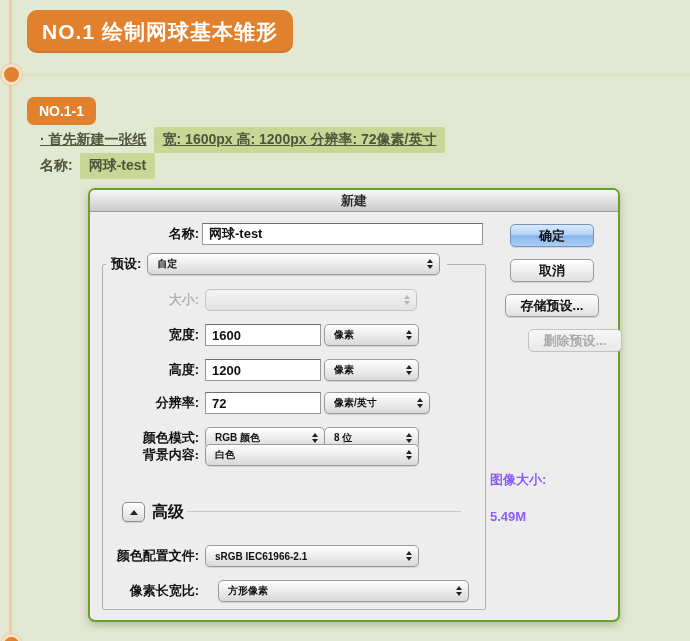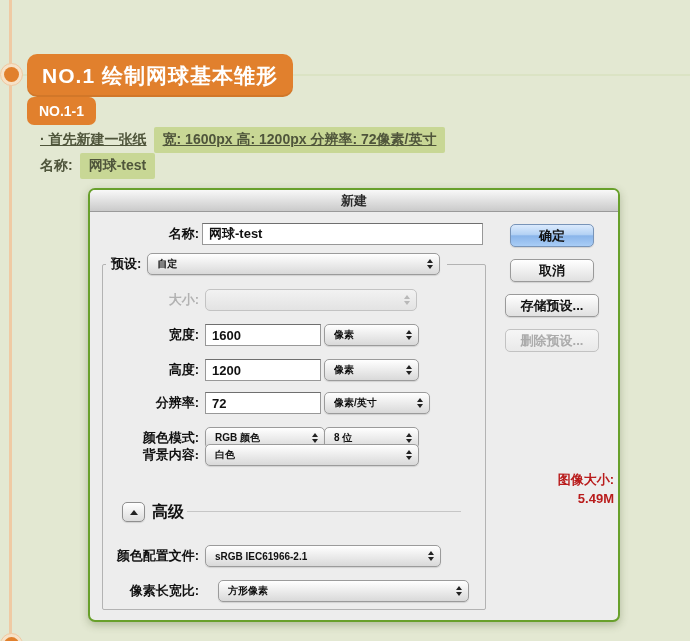--- a/index.html
+++ b/index.html
@@ -14,21 +14,21 @@
   .node-inner { position:absolute; border-radius:50%; background:#e1802d; width:15px; height:15px; }
   .node-outer.top { left:0; top:63px; }
   .node-inner.top { left:4px; top:67px; }
   .node-outer.bottom { left:0; top:633px; }
   .node-inner.bottom { left:4px; top:637px; }
 
   
   .title-badge { position:absolute; left:27px; top:10px; width:266px; height:43px;
     background:#e1802d; border-radius:10px; color:#fff; font-size:21px; font-weight:bold;
     display:flex; align-items:center; justify-content:center; letter-spacing:1px;
-    box-shadow:inset 0 -2px 0 rgba(0,0,0,.07);margin-top:44px; }
+    box-shadow:inset 0 -2px 0 rgba(0,0,0,.07); }
   .step-badge { position:absolute; left:27px; top:97px; width:69px; height:28px;
     background:#e1802d; border-radius:7px; color:#fff; font-size:14px; font-weight:bold;
     display:flex; align-items:center; justify-content:center; }
 
   
   .note { position:absolute; left:40px; display:flex; align-items:center; gap:7px;
     font-size:14px; font-weight:bold; color:#4f553b; }
   .note.n1 { top:127px;text-decoration:underline; }
   .note.n2 { top:153px; }
   .hl { background:#c8d795; padding:4px 9px; border-radius:2px; white-space:nowrap; }
@@ -61,38 +61,38 @@
   .arrows .t-dn { width:0; height:0; border-left:3px solid transparent; border-right:3px solid transparent; border-top:4px solid #222; }
   .dd.dis { background:linear-gradient(#f2f2f2,#e3e3e3); border-color:#c3c3c3; color:#b5b5b5; box-shadow:none; }
   .dd.dis .t-up { border-bottom-color:#b8b8b8; }
   .dd.dis .t-dn { border-top-color:#b8b8b8; }
 
   .btn { position:absolute; height:23px; border:1px solid #9a9a9a; border-radius:5px;
     background:linear-gradient(#ffffff,#e0e0e0); font-size:13px; font-weight:bold; color:#111;
     display:flex; align-items:center; justify-content:center; box-shadow:0 1px 1px rgba(0,0,0,.12); }
   .btn.primary { background:linear-gradient(#dbeafd 0%, #b4d2f4 45%, #8ab5ea 52%, #a9cdf6 100%);
     border-color:#7894b8; }
-  .btn.dis { color:#ababab; background:linear-gradient(#f6f6f6,#e9e9e9); border-color:#c2c2c2; box-shadow:none; }
+  .btn.dis { color:#ababab; background:linear-gradient(#f6f6f6,#e9e9e9); border-color:#c2c2c2; box-shadow:none;margin-left:23px; }
 
   .group { position:absolute; left:12px; top:74px; width:384px; height:346px;
     border:1px solid #b3b3b3; border-radius:2px; }
   .legend { position:absolute; left:16px; top:63px; height:22px; display:flex; align-items:center;
     background:#ededed; padding:0 7px 0 5px; gap:6px; z-index:2; }
   .legend .llabel { font-size:13px; font-weight:bold; color:#111; white-space:nowrap; }
 
   .disclosure { position:absolute; left:32px; top:312px; width:23px; height:20px;
     border:1px solid #8f8f8f; border-radius:5px; background:linear-gradient(#fff,#dcdcdc);
     display:flex; align-items:center; justify-content:center; box-shadow:0 1px 1px rgba(0,0,0,.12); }
   .disclosure .t-up2 { width:0; height:0; border-left:4px solid transparent; border-right:4px solid transparent; border-bottom:5px solid #222; }
   .adv-label { position:absolute; left:62px; top:312px; height:20px; line-height:20px;
     font-size:16px; font-weight:bold; color:#111; }
   .adv-line { position:absolute; left:97px; top:321px; width:274px; height:1px; background:#c6c6c6; }
 
-  .imgsize { position:absolute; left:400px; width:124px; text-align:right;
-    font-size:13px; font-weight:bold; color:#b91c1c; }
+  .imgsize { position:absolute; left:400px; width:124px; text-align:left;
+    font-size:13px; font-weight:bold; color:#8b5cf6; }
 
   
   .r-name  { top:33px; }  .r-size { top:99px; }  .r-width { top:134px; }
   .r-height{ top:169px; } .r-res  { top:202px; } .r-mode  { top:237px; }
   .r-bg    { top:254px;font-family:Liberation Serif, serif; } .r-prof { top:355px; } .r-aspect{ top:390px; }
 </style>
 </head>
 <body>
 
 <div class="page">
@@ -205,34 +205,34 @@
         </span>
     </div>
 
     <div class="disclosure">
       <i class="t-up2"></i>
     </div>
     <div class="adv-label">高级</div>
     <div class="adv-line"></div>
 
     <div class="flabel r-prof">颜色配置文件:</div>
-    <div class="dd r-prof" style="left:115px; width:236px;">
+    <div class="dd r-prof" style="left:115px; width:214px;">
       <span class="txt">sRGB IEC61966-2.1</span>
       <span class="arrows">
           <i class="t-up"></i>
           <i class="t-dn"></i>
         </span>
     </div>
 
     <div class="flabel r-aspect">像素长宽比:</div>
     <div class="dd r-aspect" style="left:128px; width:251px;">
       <span class="txt">方形像素</span>
       <span class="arrows">
           <i class="t-up"></i>
           <i class="t-dn"></i>
         </span>
     </div>
 
     <div class="imgsize" style="top:281px;">图像大小:</div>
-    <div class="imgsize" style="top:301px;">5.49M</div>
+    <div class="imgsize" style="top:319px;">5.49M</div>
   </div>
 
 </div>
 
 </body></html>

